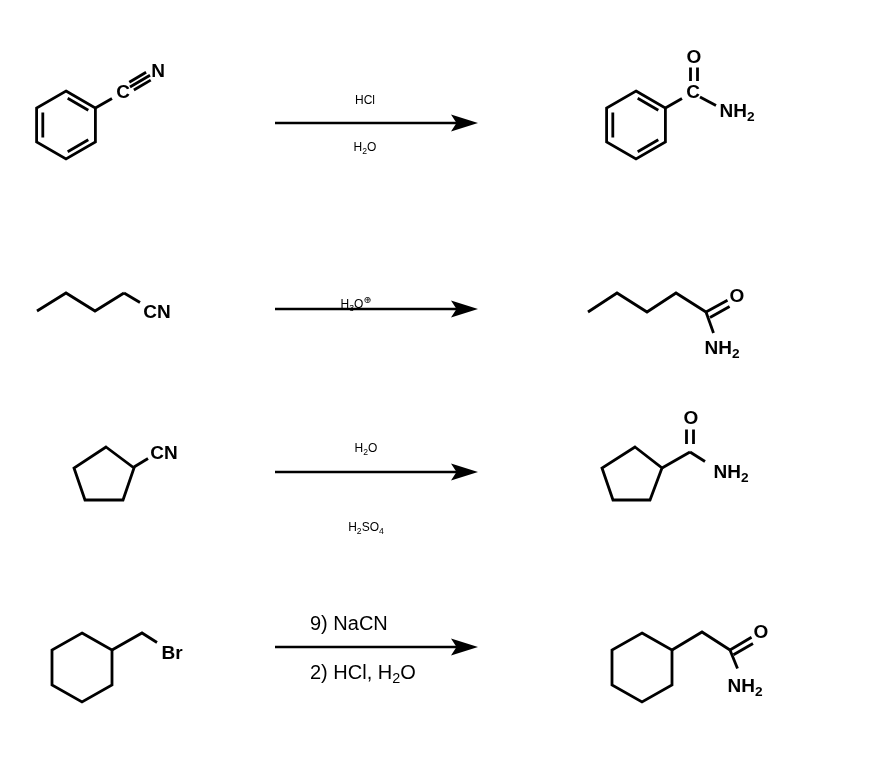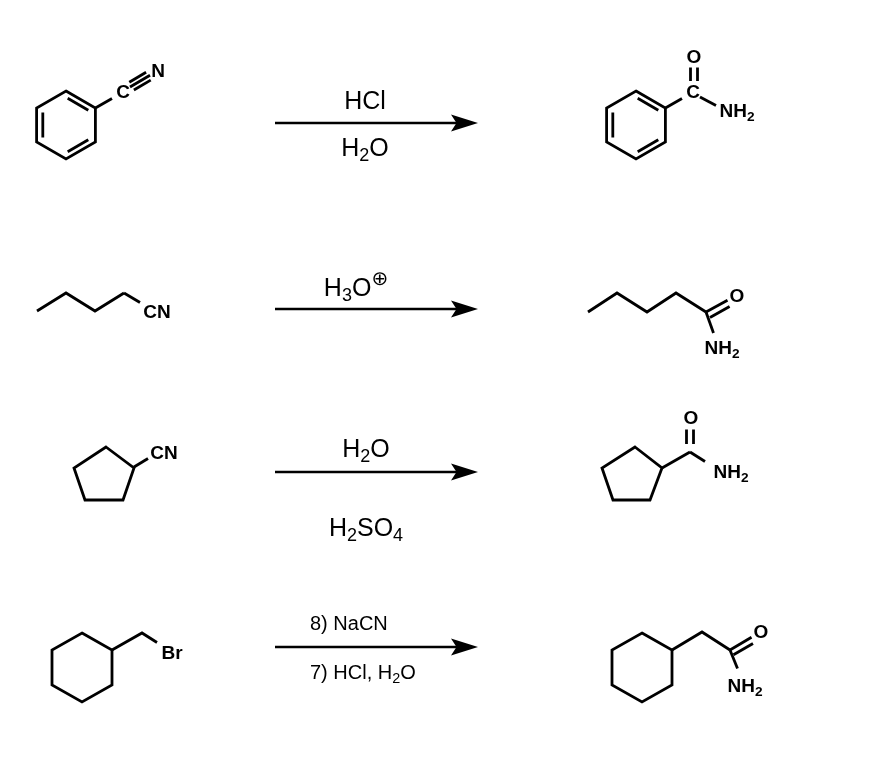--- a/index.html
+++ b/index.html
@@ -14,21 +14,21 @@
     stroke:#000; stroke-width:2.8; fill:none; stroke-linejoin:miter;
   }
   #bonds .arrow-line { stroke-width:2.4; }
   #bonds .arrow-head { fill:#000; stroke:none; }
   .atom {
     position:absolute; transform:translate(-50%,-50%);
     font-size:19px; font-weight:bold; line-height:1; white-space:nowrap;
   }
   .rg {
     position:absolute; transform:translate(-50%,-50%);
-    font-size:25px; font-weight:400; line-height:1; white-space:nowrap;
+    font-size:12px; font-weight:400; line-height:1; white-space:nowrap;
   }
   .rg-left {
     position:absolute; transform:translate(0,-50%);
     font-size:20px; font-weight:400; line-height:1; white-space:nowrap;
   }
   sub { font-size:.72em; position:relative; top:.3em; vertical-align:baseline; line-height:0; }
   sup { font-size:.8em;  position:relative; top:-.55em; vertical-align:baseline; line-height:0; }
 </style>
 </head>
 <body>
@@ -112,29 +112,29 @@
 
   <div class="atom" style="left:123px;top:91px"><span>C</span></div>
   <div class="atom" style="left:158px;top:70px"><span>N</span></div>
   <div class="rg" style="left:365px;top:100px"><span>HCl</span></div>
   <div class="rg" style="left:365px;top:147px"><span>H</span><sub>2</sub><span>O</span></div>
   <div class="atom" style="left:693px;top:91px"><span>C</span></div>
   <div class="atom" style="left:694px;top:56px"><span>O</span></div>
   <div class="atom" style="left:737px;top:110px"><span>NH</span><sub>2</sub></div>
 
   <div class="atom" style="left:157px;top:311px"><span>CN</span></div>
-  <div class="rg" style="left:356px;top:287px"><span>H</span><sub>3</sub><span>O</span><sup>⊕</sup></div>
+  <div class="rg" style="left:356px;top:304px"><span>H</span><sub>3</sub><span>O</span><sup>⊕</sup></div>
   <div class="atom" style="left:737px;top:295px"><span>O</span></div>
   <div class="atom" style="left:722px;top:347px"><span>NH</span><sub>2</sub></div>
 
   <div class="atom" style="left:164px;top:452px"><span>CN</span></div>
   <div class="rg" style="left:366px;top:448px"><span>H</span><sub>2</sub><span>O</span></div>
   <div class="rg" style="left:366px;top:527px"><span>H</span><sub>2</sub><span>SO</span><sub>4</sub></div>
   <div class="atom" style="left:691px;top:417px"><span>O</span></div>
   <div class="atom" style="left:731px;top:471px"><span>NH</span><sub>2</sub></div>
 
   <div class="atom" style="left:172px;top:652px"><span>Br</span></div>
-  <div class="rg-left" style="left:310px;top:623px"><span>8) NaCN</span></div>
-  <div class="rg-left" style="left:310px;top:672px"><span>7) HCl, H</span><sub>2</sub><span>O</span></div>
+  <div class="rg-left" style="left:310px;top:623px"><span>9) NaCN</span></div>
+  <div class="rg-left" style="left:310px;top:672px"><span>2) HCl, H</span><sub>2</sub><span>O</span></div>
   <div class="atom" style="left:761px;top:631px"><span>O</span></div>
   <div class="atom" style="left:745px;top:685px"><span>NH</span><sub>2</sub></div>
 
 </div>
 
 </body></html>

